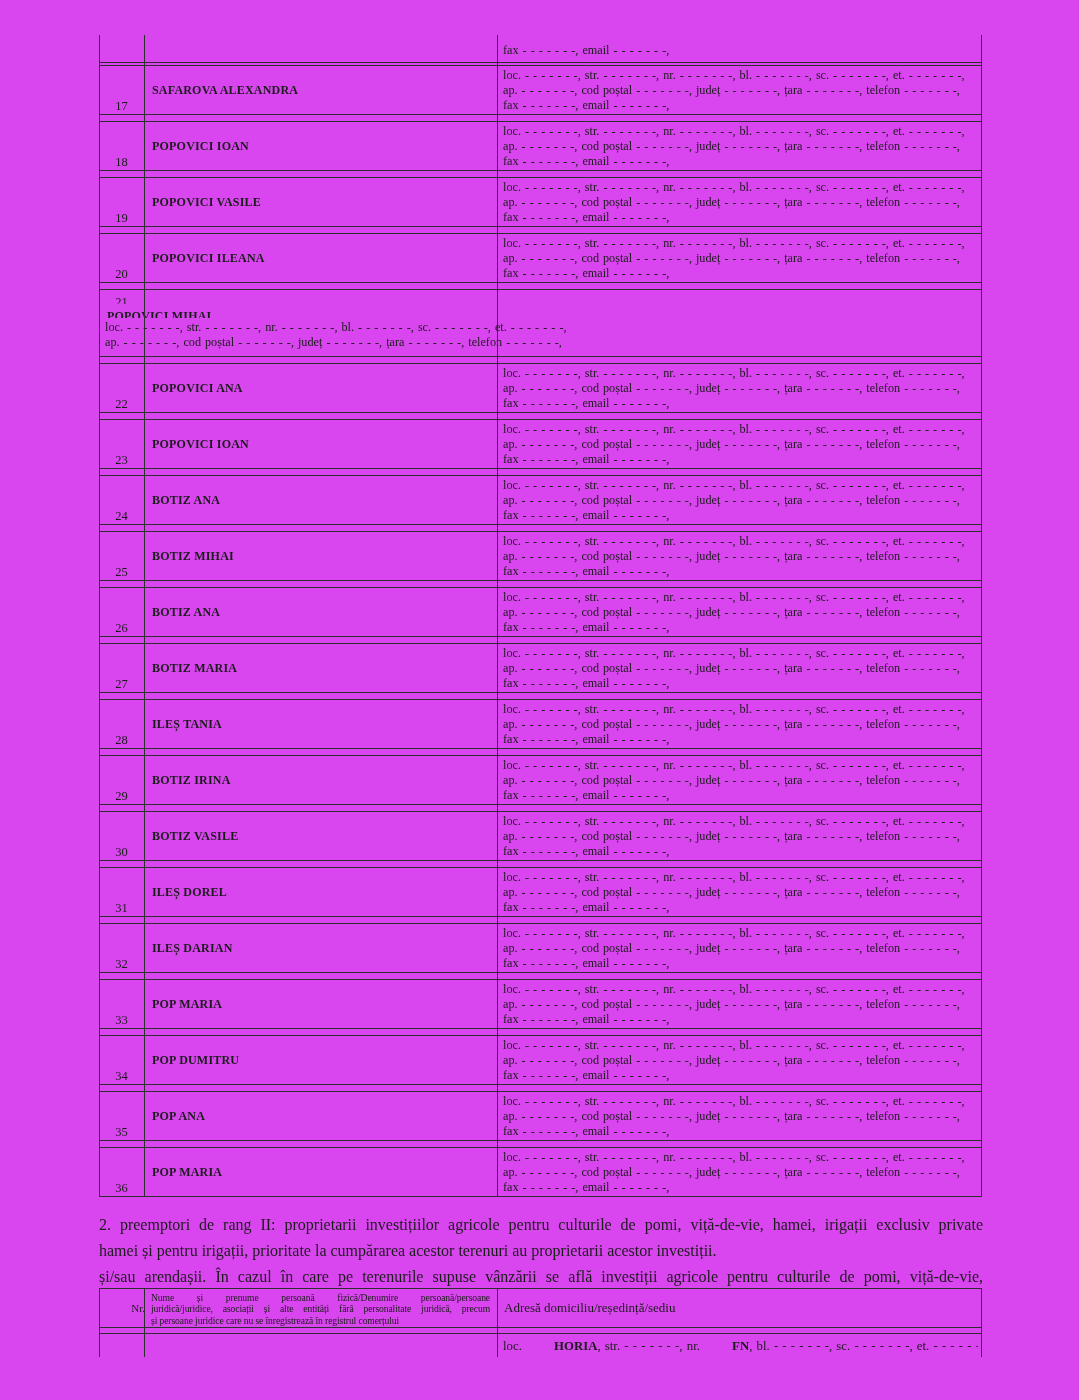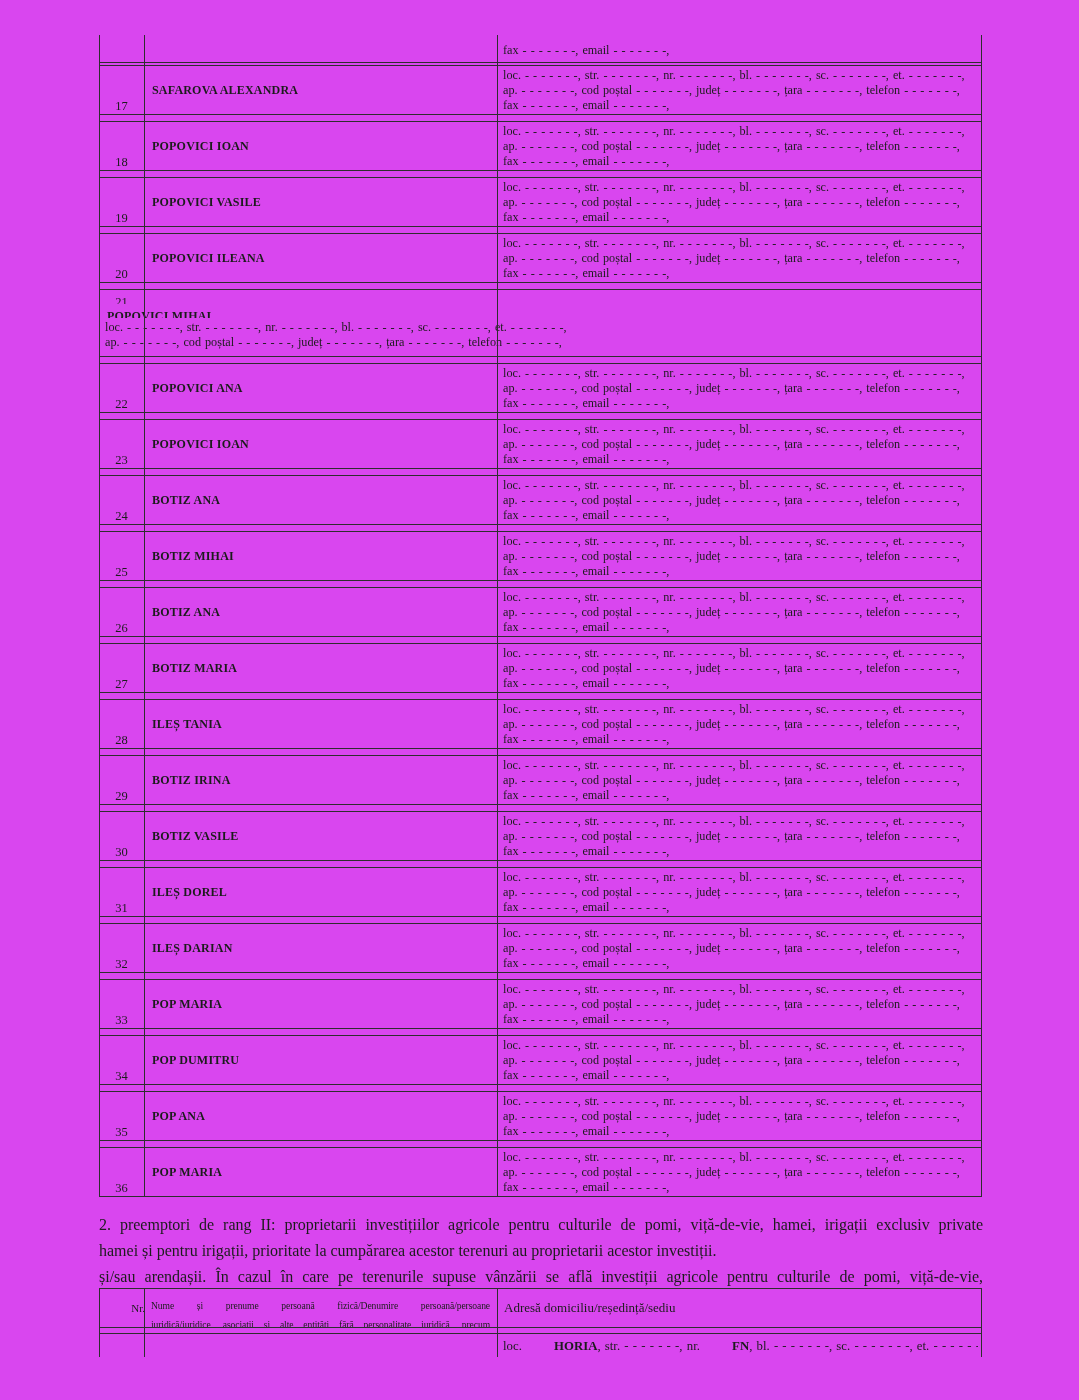--- a/index.html
+++ b/index.html
@@ -33,21 +33,21 @@
   .para-line.jfy { text-align-last:justify; }
   
   .tbl2 { position:absolute; left:99px; top:1288px; width:883px; height:69px; overflow:hidden; }
   .h-row {
     display:flex; box-sizing:border-box; height:40px;
     border-top:1px solid #2e2e2e; border-bottom:1px solid #2e2e2e;
   }
   .h1 { width:45px; display:flex; align-items:center; justify-content:center; font-size:11px;padding-left:45px; }
   .h2 { width:353px; padding:3px 7px 0 7px; font-size:9.6px; line-height:11.4px; letter-spacing:-0.1px; }
   .hl { height:11.4px; overflow:hidden; text-align:justify; }
-  .hl.jfy { text-align-last:justify;margin-top:8px; }
+  .hl.jfy { text-align-last:justify; }
   .h3 { width:485px; display:flex; align-items:center; padding-left:7px; font-size:13px; }
   .p-row { display:flex; box-sizing:border-box; height:40px; margin-top:5px; border-top:1px solid #2e2e2e; }
   .p-row .c3 { padding-top:5px; font-size:12.8px; word-spacing:1px; }
   .b { font-weight:bold;margin-left:28px; }
 </style>
 </head>
 <body>
 
 <div class="page">
 

